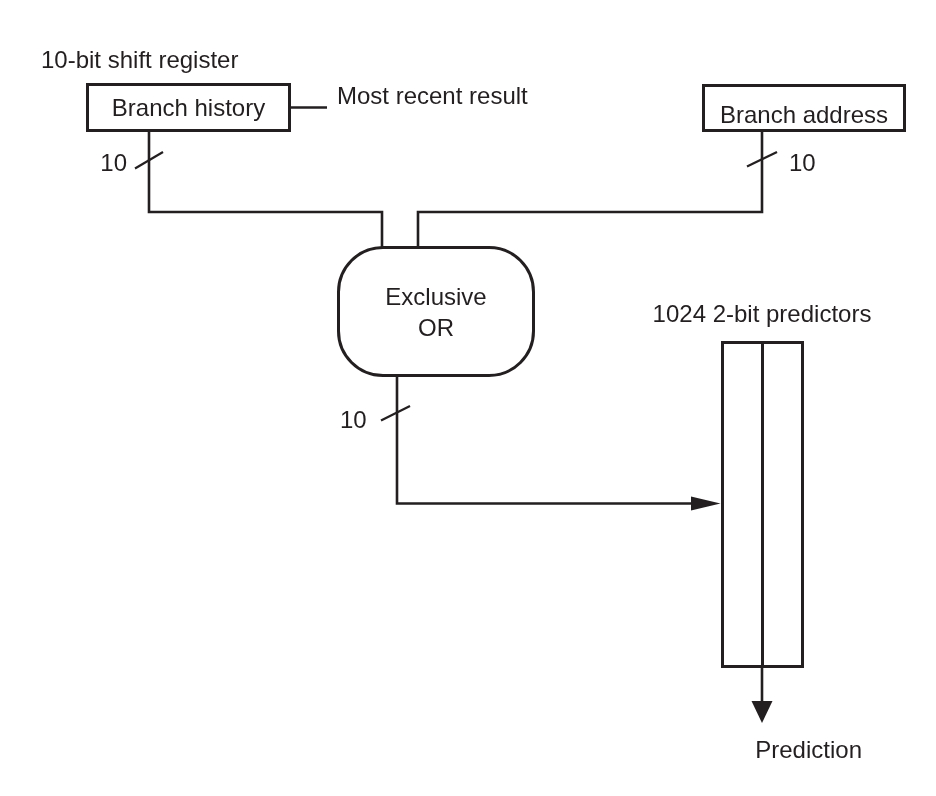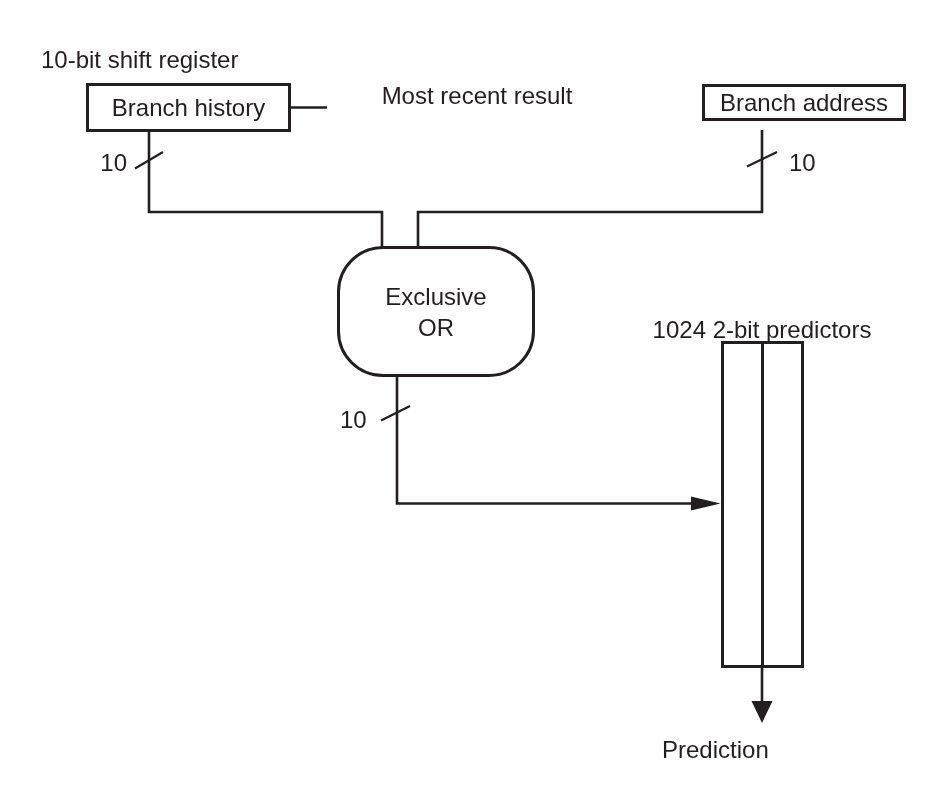--- a/index.html
+++ b/index.html
@@ -36,36 +36,35 @@
   .head {
     fill: #231f20;
     stroke: none;
   }
   .lbl {
     position: absolute;
     font-size: 24px;
     line-height: 28px;
     color: #231f20;
     white-space: nowrap;
-    text-align: center;
   }
   .node {
     position: absolute;
     box-sizing: border-box;
     border: 3px solid #231f20;
     background: #ffffff;
     display: flex;
     align-items: center;
     justify-content: center;
     font-size: 24px;
     color: #231f20;
     margin-left: 40px;
   }
   .box-branch-history { left: 46px; top: 83px; width: 205px; height: 49px; }
-  .box-branch-address { left: 662px; top: 84px; width: 204px; height: 37px; }
+  .box-branch-address { left: 662px; top: 84px; width: 204px; height: 48px; align-items: flex-end; }
   .box-xor {
     left: 297px; top: 246px; width: 198px; height: 131px;
     border-radius: 46px;
     flex-direction: column;
     line-height: 31px;
     text-align: right;
   }
   .predictor-table {
     position: absolute;
     box-sizing: border-box;
@@ -80,22 +79,22 @@
     left: 50%;
     width: 3px;
     margin-left: -1.5px;
     background: #231f20;
   }
   .lbl-shift-register { left: 41px; top: 46px; }
   .lbl-most-recent { left: 337px; top: 82px; line-height: 27px; white-space: normal; width: 280px; }
   .lbl-10-left { left: 85px; top: 149px; width: 42px; text-align: right; }
   .lbl-10-right { left: 789px; top: 149px; }
   .lbl-10-xor { left: 340px; top: 406px; }
-  .lbl-predictors { left: 622px; top: 316px; width: 280px; text-align: center; }
-  .lbl-prediction { left: 662px; top: 736px; width: 200px; text-align: left; }
+  .lbl-predictors { left: 622px; top: 300px; width: 280px; text-align: center; }
+  .lbl-prediction { left: 662px; top: 736px; width: 200px; text-align: right; }
 </style>
 </head>
 <body>
 
 <div class="canvas">
 
   <svg class="wires" viewBox="0 0 936 796">
 
     <g>
       <path class="wire" d="M149 131 L149 212 L382 212 L382 249"></path>

